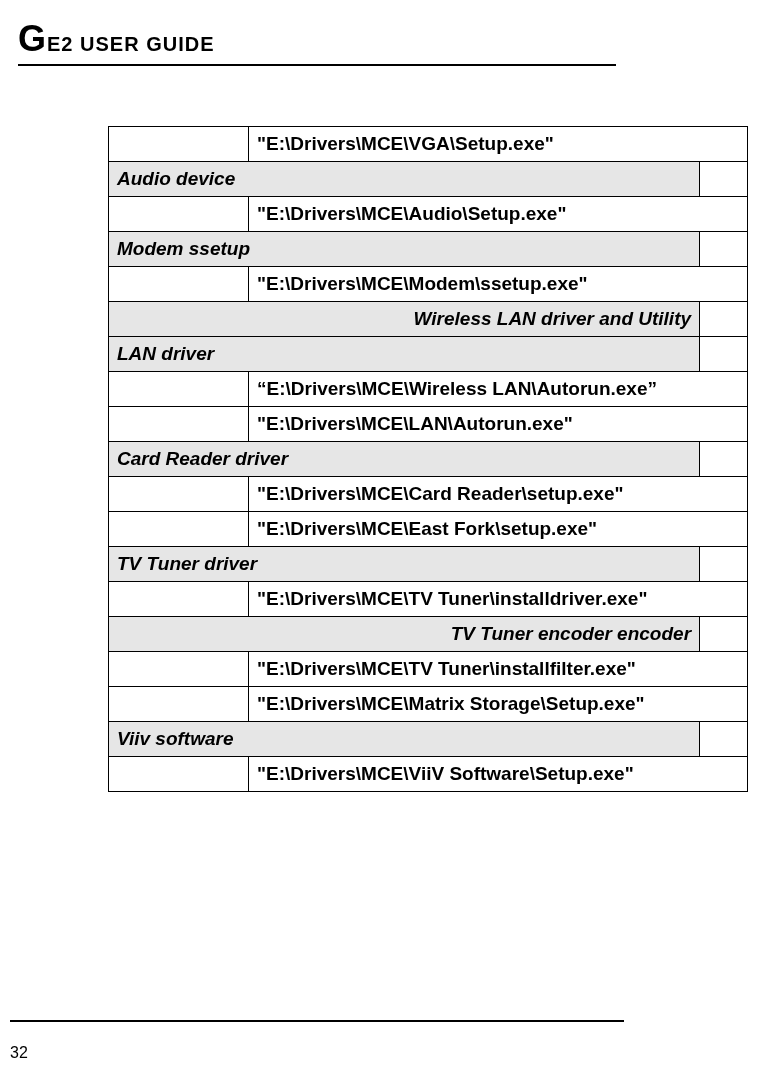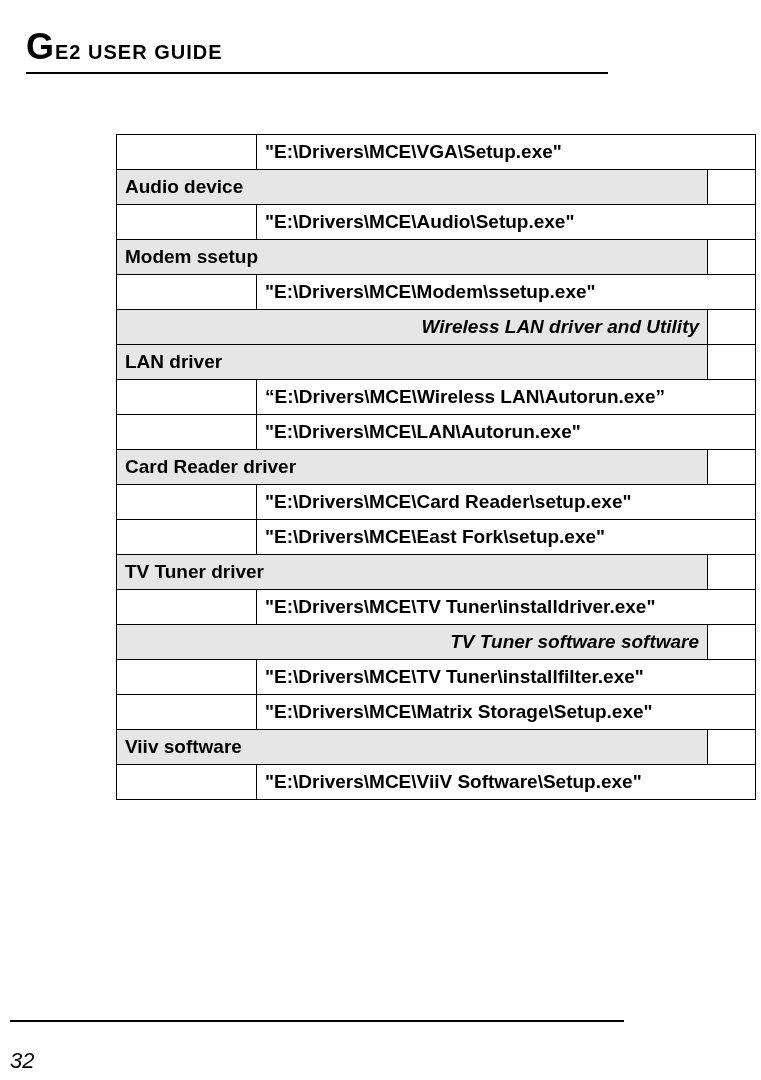--- a/index.html
+++ b/index.html
@@ -8,21 +8,21 @@
     padding: 0;
     background: #fff;
     font-family: Arial, Helvetica, sans-serif;
     width: 761px;
     height: 1080px;
     position: relative;
   }
   .page {
     width: 634px;
     height: 1080px;
-    padding: 16px;
+    padding: 8px;
     position: relative;
   }
   .header {
     padding: 10px 0 0 10px;
   }
   .header-title {
     font-weight: bold;
     font-size: 20px;
     letter-spacing: 1px;
   }
@@ -50,20 +50,21 @@
     font-family: Arial, Helvetica, sans-serif;
     vertical-align: middle;
     height: 34px;
   }
   td.indent {
     width: 140px;
   }
   td.label {
     background: #e6e6e6;
     width: 240px;
+    font-style: italic;
   }
   td.label-wide {
     background: #e6e6e6;
     width: 300px;
     font-style: italic;
     text-align: right;
   }
   td.empty-right {
     background: #fff;
   }
@@ -73,25 +74,24 @@
   .footer-rule {
     border: none;
     border-top: 2px solid #000;
     position: absolute;
     bottom: 50px;
     left: 10px;
     right: 10px;
   }
   .page-number {
     position: absolute;
-    bottom: 6px;
+    bottom: 18px;
     left: 10px;
-    font-size: 22px;
+    font-size: 16px;
     font-family: Arial, Helvetica, sans-serif;
-    font-style: italic;
   }
 </style>
 </head>
 <body>
 
 <div class="page">
 
   <div class="header">
     <span class="header-title">
       <span class="big">G</span><span>E2 USER GUIDE</span>
@@ -152,21 +152,21 @@
           </tr>
           <tr>
             <td class="label" colspan="2">TV Tuner driver</td>
             <td class="empty-right"></td>
           </tr>
           <tr>
             <td class="indent"></td>
             <td class="path" colspan="2">"E:\Drivers\MCE\TV Tuner\installdriver.exe"</td>
           </tr>
           <tr>
-            <td class="label-wide" colspan="2">TV Tuner software software</td>
+            <td class="label-wide" colspan="2">TV Tuner encoder encoder</td>
             <td class="empty-right"></td>
           </tr>
           <tr>
             <td class="indent"></td>
             <td class="path" colspan="2">"E:\Drivers\MCE\TV Tuner\installfilter.exe"</td>
           </tr>
           <tr>
             <td class="indent"></td>
             <td class="path" colspan="2">"E:\Drivers\MCE\Matrix Storage\Setup.exe"</td>
           </tr>

